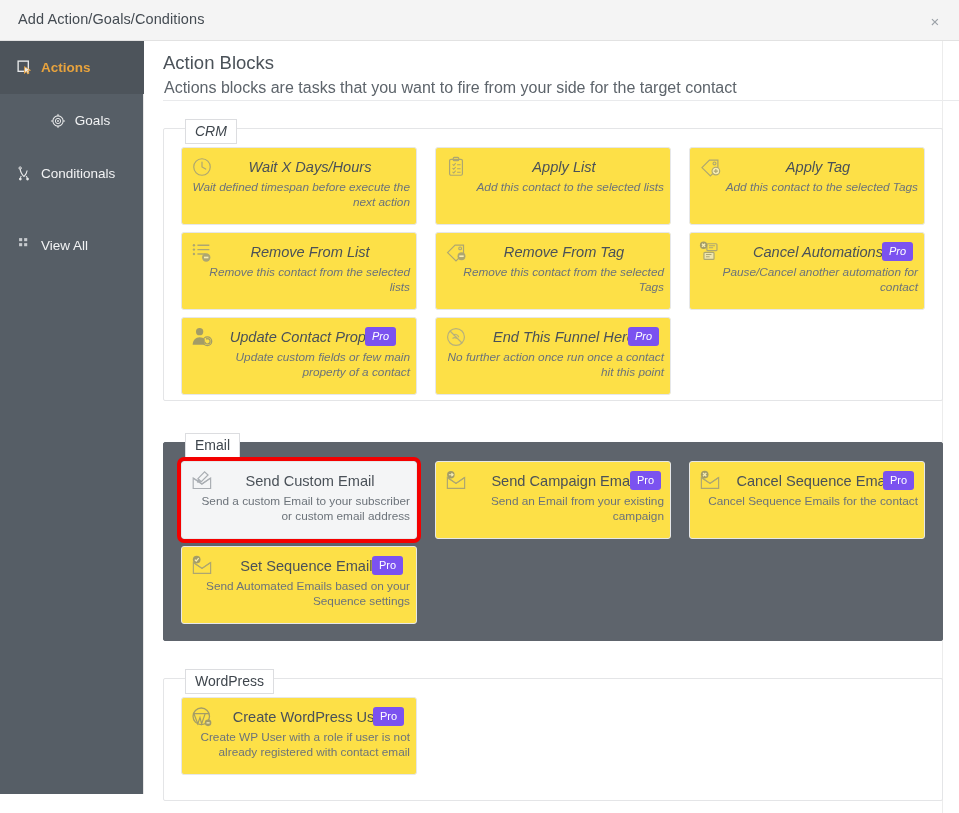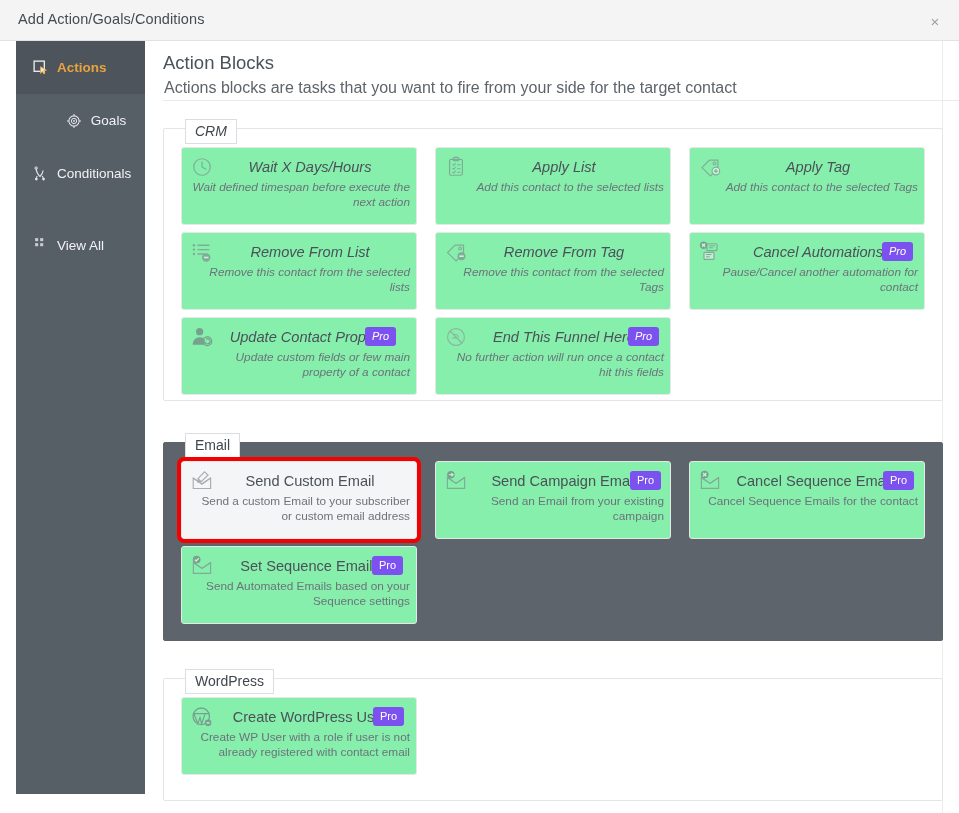--- a/index.html
+++ b/index.html
@@ -26,21 +26,21 @@
   .close-icon {
     position: absolute; left: 925px; top: 12px;
     width: 20px; height: 20px;
     color: #9aa0a6;
     font-size: 15px; line-height: 20px; text-align: center;
     cursor: pointer;
   }
 
   
   .sidebar {
-    position: absolute; left: 16px; top: 41px;
+    position: absolute; left: 0; top: 41px;
     width: 144px; height: 753px;
     background: #565e66;
     border-right: 1px solid #e6e6e6;
   }
   .nav-item {
     position: absolute; left: 0; width: 144px; height: 53px;
     display: flex; align-items: center;
     padding-left: 14px;
     cursor: pointer;
   }
@@ -98,21 +98,21 @@
     padding: 3px 9px 4px 9px;
     font-size: 14px; color: #3f464d;
     z-index: 3;
     white-space: nowrap;
   }
 
   
   .card {
     position: absolute;
     width: 236px; height: 78px;
-    background: #86efac;
+    background: #fde047;
     border: 1px solid #e6e7e9;
     border-radius: 3px;
     cursor: pointer;
     overflow: visible;
   }
   .card.highlight {
     outline: 4px solid #f40000;
     outline-offset: 0px;
     background: #f4f5f6;
     z-index: 5;
@@ -293,21 +293,21 @@
           <span class="pro-badge" style="left: 183px;">Pro</span>
         </div>
         <div class="card" style="left: 272px; top: 198px;">
           <span class="card-icon"><svg viewBox="0 0 24 24" width="22" height="22">
               <circle cx="12" cy="12" r="9.2" fill="none" stroke="#8d949b" stroke-width="1.3"></circle>
               <path d="M5.5 5.5 L18.5 18.5" stroke="#8d949b" stroke-width="1.3"></path>
               <path d="M9 9.6 C11.6 8.4 14 9.6 15.2 12.2" fill="none" stroke="#8d949b" stroke-width="1.2"></path>
               <path d="M8.2 13.6 C9.6 12.4 11.4 12.4 12.8 13.6" fill="none" stroke="#8d949b" stroke-width="1.2"></path>
             </svg></span>
           <div class="card-title">End This Funnel Here</div>
-          <div class="card-desc">No further action will run once a contact hit this fields</div>
+          <div class="card-desc">No further action once run once a contact hit this point</div>
           <span class="pro-badge" style="left: 192px;">Pro</span>
         </div>
       </div>
       <div class="group dark" style="left: 18px; top: 392px; width: 780px; height: 208px;">
         <div class="group-box" style="height: 199px;"></div>
         <div class="group-legend">Email</div>
         <div class="card highlight" style="left: 18px; top: 28px;">
           <span class="card-icon"><svg viewBox="0 0 24 24" width="22" height="22">
               <path d="M2.4 8.8 L2.4 20.2 L21.4 20.2 L21.4 8.8 L11.9 15.2 Z" fill="none" stroke="#7d848b" stroke-width="1.3"></path>
               <path d="M2.4 8.8 L11.9 15.2 L21.4 8.8" fill="none" stroke="#7d848b" stroke-width="1.3"></path>

